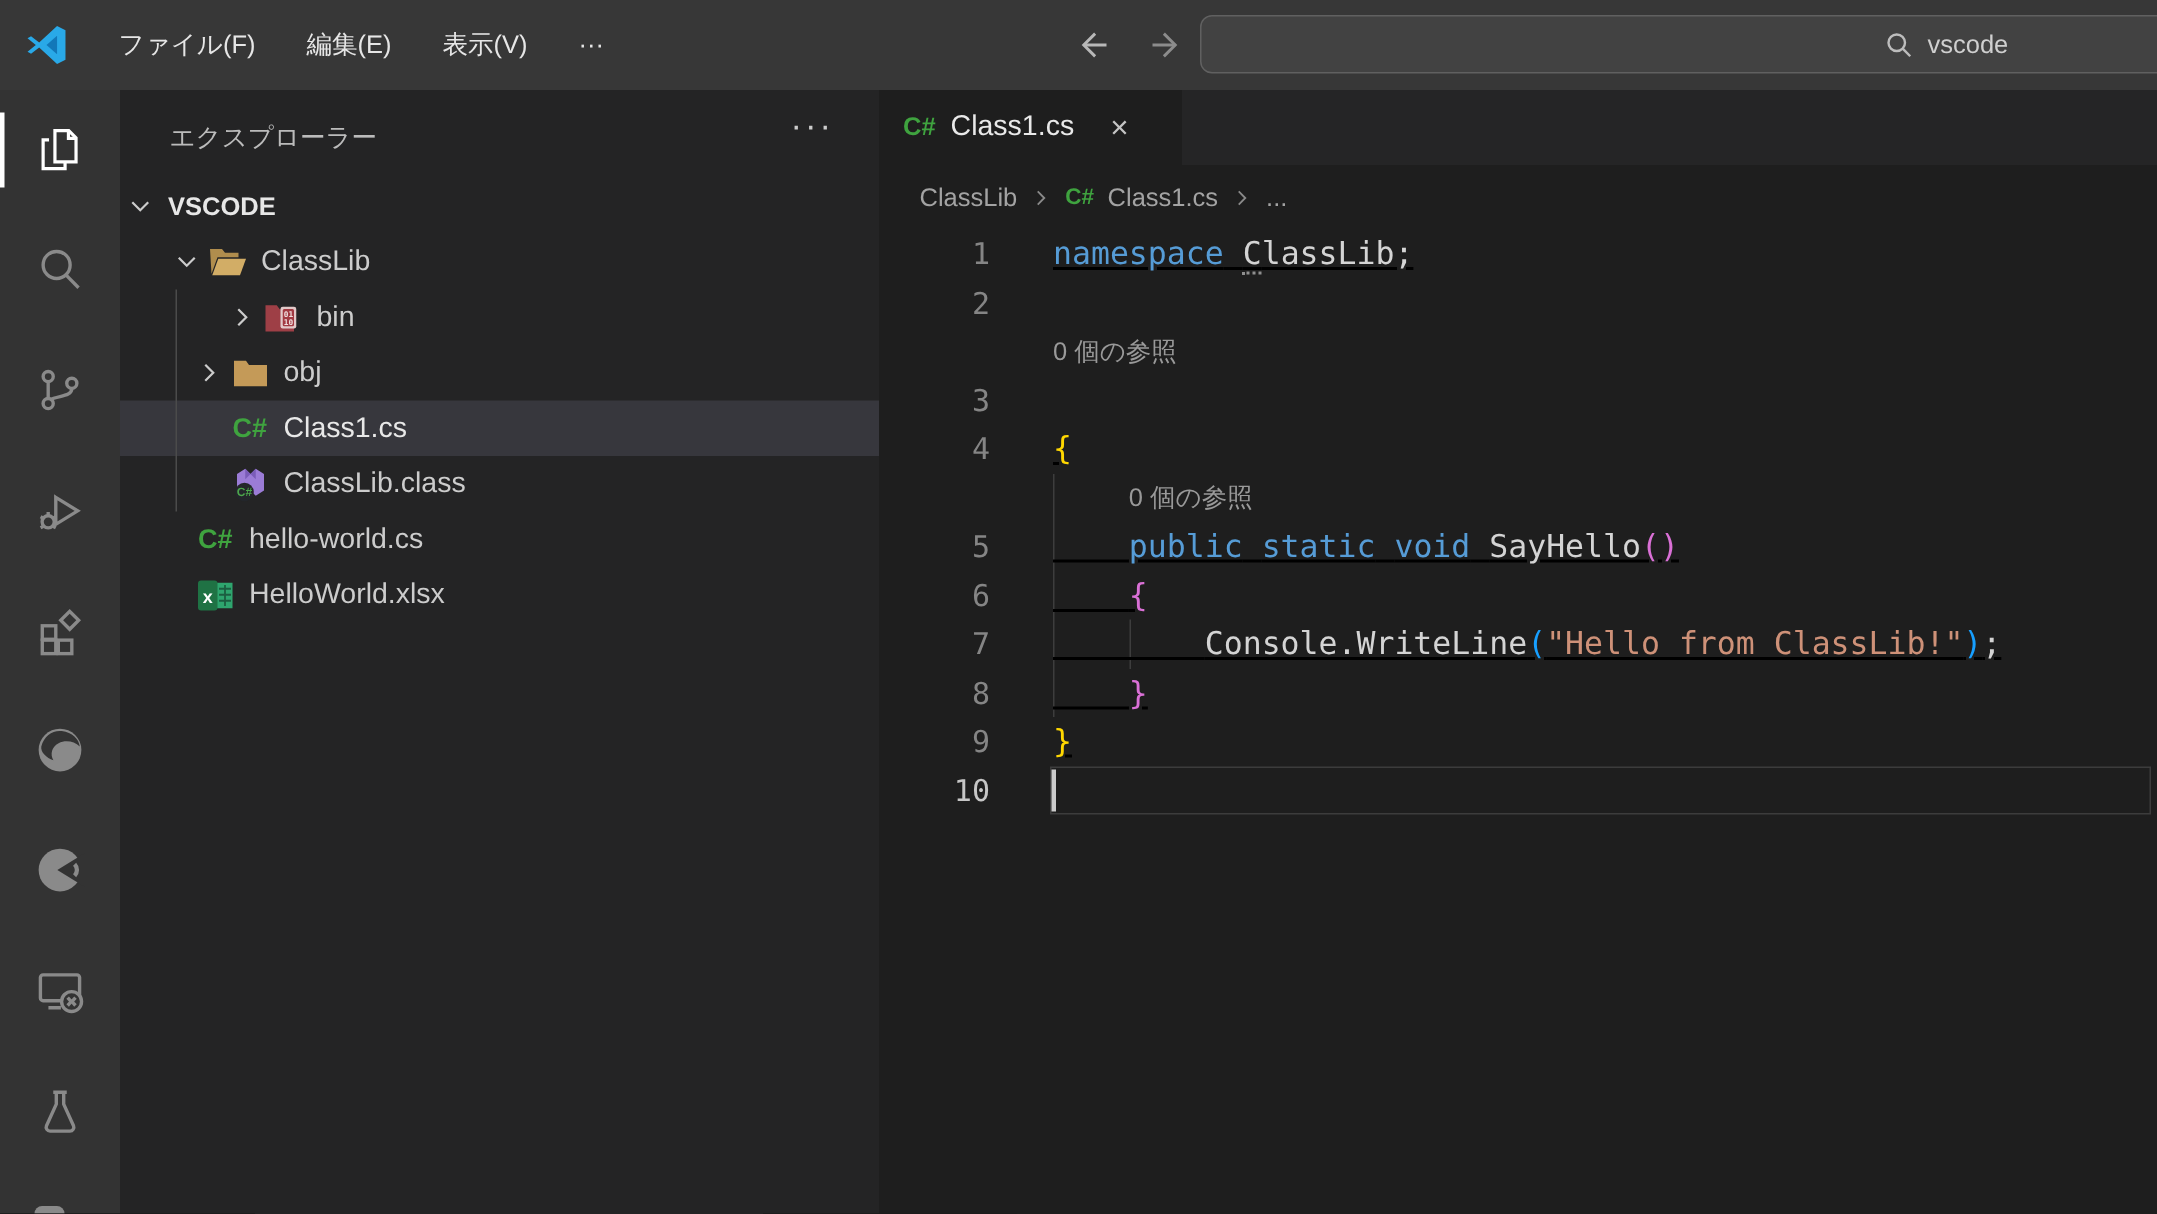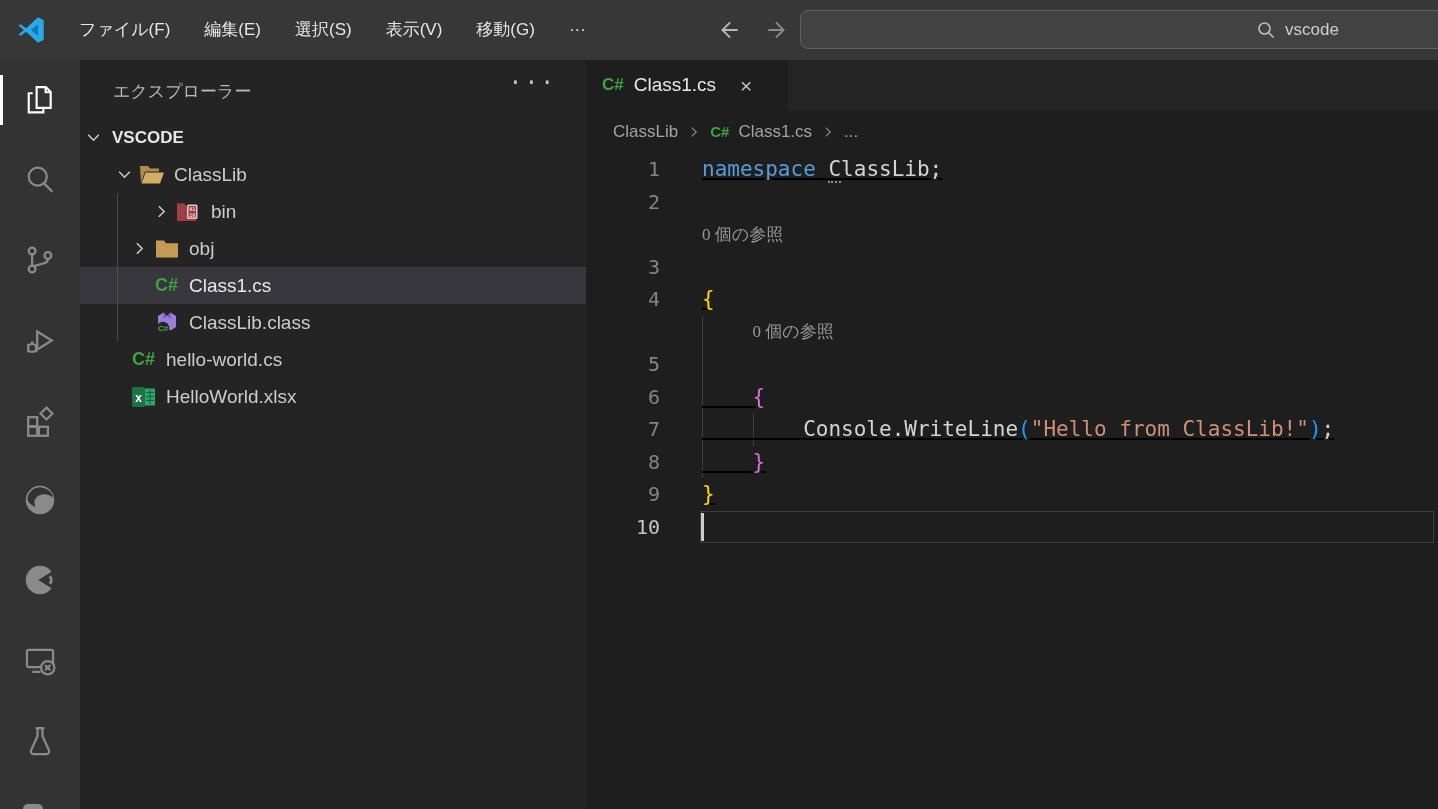--- a/index.html
+++ b/index.html
@@ -18,21 +18,21 @@
   .cc-content { position:absolute; left:455px; top:0; height:37px; display:flex; align-items:center; gap:9px; color:#cfcfcf; font-size:17px; }
 
   
   .activitybar { position:absolute; left:0; top:60px; width:80px; bottom:0; background:#333333; }
   .ab-item { position:relative; width:80px; height:80px; display:flex; align-items:center; justify-content:center; }
   .ab-item.active::before { content:""; position:absolute; left:0; top:15px; bottom:15px; width:3px; background:#ffffff; }
   .ab-partial { position:absolute; left:23px; bottom:-4px; width:20px; height:9px; border-radius:5px 5px 0 0; background:#8a8a8a; }
 
   
   .sidebar { position:absolute; left:80px; top:60px; width:506px; bottom:0; background:#242425; }
-  .sb-header { position:relative; height:58px;font-family:Liberation Mono, monospace; }
+  .sb-header { position:relative; height:58px; }
   .sb-title { position:absolute; left:33px; top:20px; font-size:17px; color:#bbbbbb; }
   .sb-actions { position:absolute; right:30px; top:10px; font-size:23px; letter-spacing:2px; color:#cccccc; }
   .root-row { position:absolute; left:0; top:59px; width:100%; height:37px; display:flex; align-items:center; }
   .root-label { font-size:17px; font-weight:bold; color:#e7e7e7; margin-left:6px; }
   .tree { position:absolute; left:0; top:96px; width:100%; }
   .tree-row { position:relative; height:37px; display:flex; align-items:center; font-size:19px; color:#cccccc; cursor:pointer; }
   .tree-row.selected { background:#37373d; color:#e8e8e8; }
   .tree-row .chev { width:28px; display:flex; justify-content:center; flex:0 0 auto; }
   .tree-row .chev.empty { width:20px; }
   .tree-row .ficon { width:27px; height:24px; display:flex; align-items:center; justify-content:center; margin-right:9px; flex:0 0 auto; }
@@ -48,21 +48,21 @@
   .breadcrumbs { position:absolute; left:0; top:50px; right:0; height:43px; display:flex; align-items:center; padding-left:27px; gap:9px; font-size:17px; color:#a3a3a3; }
   .bc-sep { color:#7e7e7e; font-size:15px; }
   .bc-cs { font-size:15px; }
 
   
   .code { position:absolute; left:0; top:93px; right:0; bottom:0; font-family:"DejaVu Sans Mono","Liberation Mono",monospace; font-size:21px; }
   .code-row { position:relative; height:32.5px; display:flex; align-items:center; }
   .ln { width:74px; text-align:right; color:#858585; font-size:20px; flex:0 0 auto; }
   .code-row.current .ln { color:#c6c6c6; }
   .code-text { padding-left:42px; white-space:pre;text-decoration:underline; }
-  .lens { font-family:Liberation Serif, serif; font-size:17px; color:#999999; }
+  .lens { font-family:Liberation Sans, sans-serif; font-size:17px; color:#999999; }
   .tk-kw { color:#569cd6; }
   .tk-pl { color:#d4d4d4; }
   .tk-b1 { color:#ffd700; }
   .tk-b2 { color:#da70d6; }
   .tk-b3 { color:#179fff; }
   .tk-str{ color:#ce9178; }
   .tk-hint { color:#d4d4d4; border-bottom:2.5px dotted #8f8f8f; }
   .guide { position:absolute; width:1px; background:#3d3d3d; }
   .current-box { position:absolute; left:114px; right:4px; top:0; bottom:0; border:1px solid #3c3c3c; }
   .cursor { position:absolute; left:115px; top:2px; bottom:2px; width:2.5px; background:#cccccc; }
@@ -77,23 +77,21 @@
   <div class="titlebar">
     <div class="vscode-logo">
       <svg width="30" height="30" viewBox="0 0 32 32">
         <path fill="#29a9e8" d="M23.5 2.5 L10.8 14.2 L5 9.8 L2.5 11.2 L8.4 16 L2.5 20.8 L5 22.2 L10.8 17.8 L23.5 29.5 L29.5 26.5 L29.5 5.5 Z"></path>
         <path fill="#1277b8" d="M23.5 9.5 L16 16 L23.5 22.5 Z"></path>
       </svg>
     </div>
     <div class="menubar" id="menubar">
         <span class="menu-item">ファイル(F)</span>
         <span class="menu-item">編集(E)</span>
-        <span class="menu-item">選択(S)</span>
         <span class="menu-item">表示(V)</span>
-        <span class="menu-item">移動(G)</span>
         <span class="menu-item">···</span>
       </div>
     <div class="nav-arrows">
       <div class="nav-btn">
         <svg width="26" height="26" viewBox="0 0 24 24" fill="none" stroke="#b8b8b8" stroke-width="1.8">
             <path d="M13 5 L6 12 L13 19"></path>
             <path d="M6 12 H20"></path>
           </svg>
       </div>
       <div class="nav-btn">
@@ -328,20 +326,21 @@
         <div class="code-row">
           <span class="ln">4</span>
           <span class="code-text"><span class="tk-b1">{</span></span>
         </div>
         <div class="code-row">
           <span class="ln"></span>
           <span class="lens" style="padding-left: 92.56px;">0 個の参照</span>
         </div>
         <div class="code-row">
           <span class="ln">5</span>
+          <span class="code-text"><span class="tk-pl">    </span><span class="tk-kw">public</span><span class="tk-pl"> </span><span class="tk-kw">static</span><span class="tk-pl"> </span><span class="tk-kw">void</span><span class="tk-pl"> </span><span class="tk-pl">SayHello</span><span class="tk-b2">()</span></span>
         </div>
         <div class="code-row">
           <span class="ln">6</span>
           <span class="code-text"><span class="tk-pl">    </span><span class="tk-b2">{</span></span>
         </div>
         <div class="code-row">
           <span class="ln">7</span>
           <span class="code-text"><span class="tk-pl">        </span><span class="tk-pl">Console.WriteLine</span><span class="tk-b3">(</span><span class="tk-str">"Hello from ClassLib!"</span><span class="tk-b3">)</span><span class="tk-pl">;</span></span>
         </div>
         <div class="code-row">

